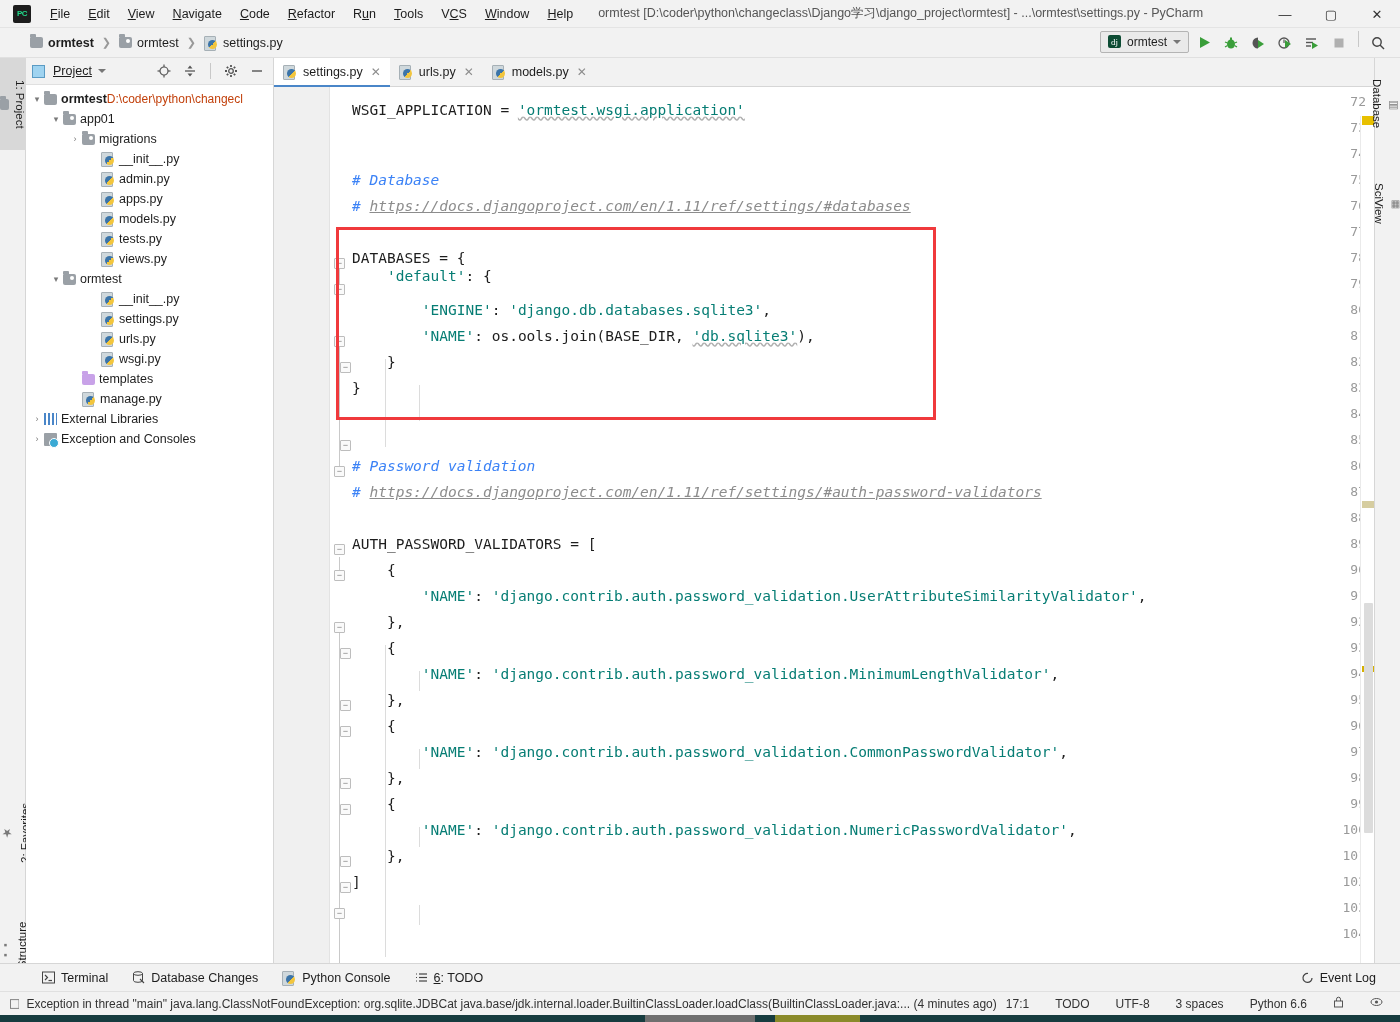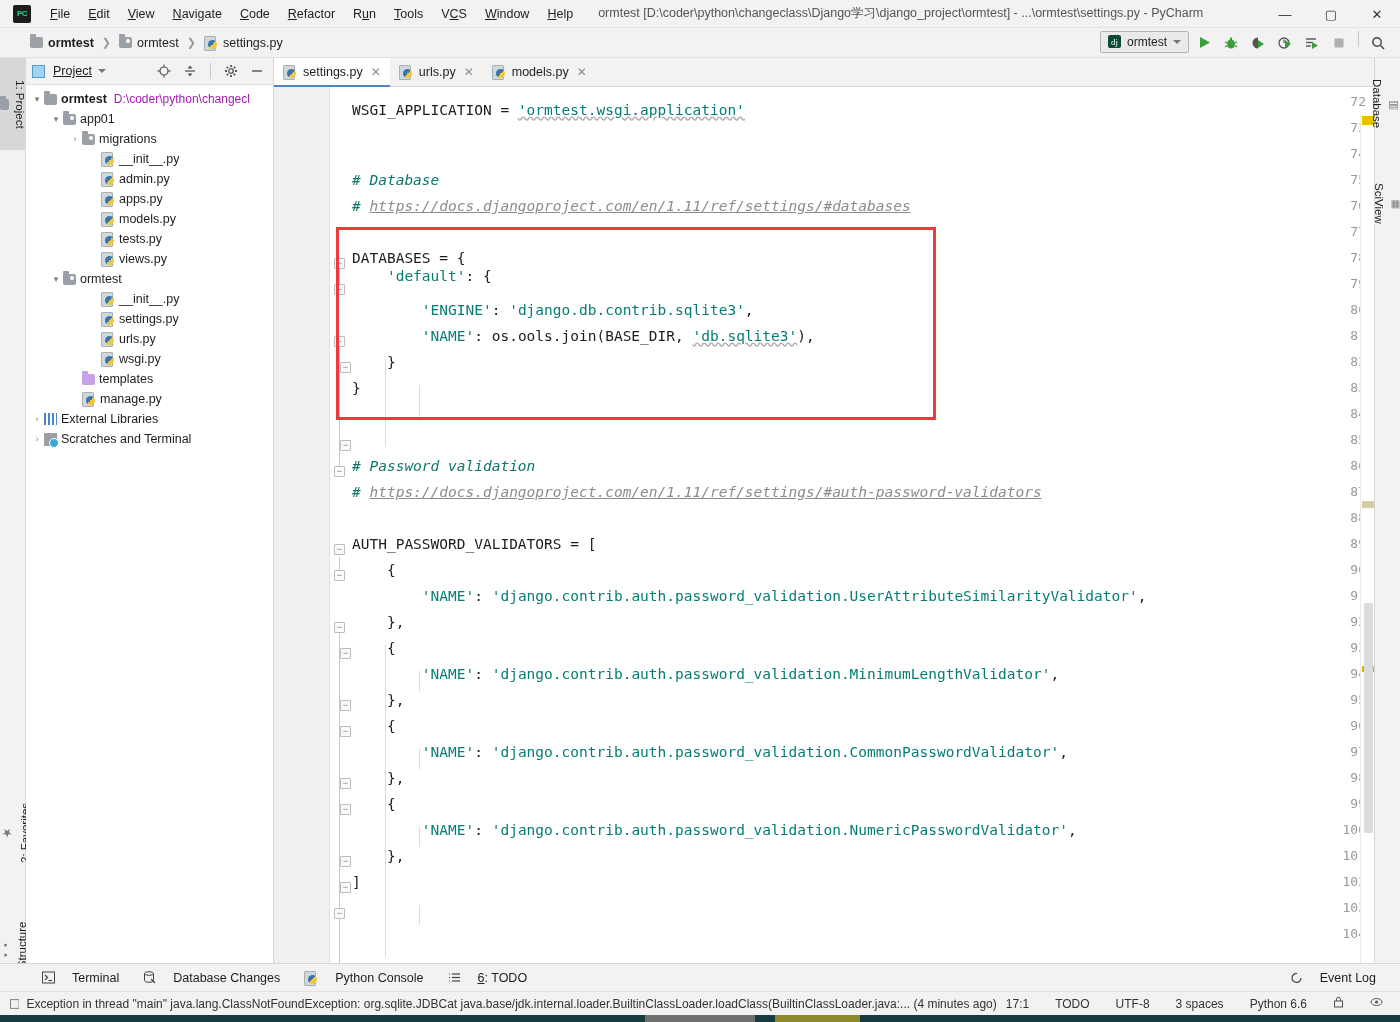--- a/index.html
+++ b/index.html
@@ -116,21 +116,21 @@
     display: flex; align-items: center; padding: 0 6px; gap: 6px;
   }
   .proj-title { font-size: 12.5px; margin-left: 2px; text-decoration: underline; }
   .sq-ico { width: 13px; height: 13px; background: #9fd3f0; border: 1px solid #5a9bc4; }
   .ph-ico { width: 20px; height: 20px; display: flex; align-items: center; justify-content: center; color: #4a4a4a; }
 
   .tree { padding-top: 4px; font-size: 12.5px; }
   .trow { display: flex; align-items: center; height: 20px; white-space: nowrap; padding-left: 4px; }
   .arrow { width: 14px; text-align: center; color: #7a7a7a; font-size: 9px; flex: 0 0 14px; }
   .tlabel { margin-left: 4px; }
-  .tpath { color: #a21caf; margin-left: 7px; font-size: 12px; overflow: hidden; }
+  .tpath { color: #c2410c; font-size: 12px; overflow: hidden; }
   .bold { font-weight: bold; }
   .ico-lib {
     width: 13px; height: 12px; display: inline-block;
     background: repeating-linear-gradient(90deg, #4a86c8 0 2px, transparent 2px 4px);
   }
   .ico-scr {
     width: 13px; height: 13px; display: inline-block; position: relative;
     background: #9aa0a6; border-radius: 1px;
   }
   .ico-scr::after {
@@ -168,21 +168,21 @@
     position: absolute; right: 8px; font-family: "DejaVu Sans Mono", monospace;
     font-size: 13px; color: #999; line-height: 26px; height: 26px;
   }
   .codeline {
     position: absolute; left: 78px; font-family: "DejaVu Sans Mono", monospace;
     font-size: 14.5px; line-height: 26px; height: 26px; white-space: pre;
     color: #1d1d1d; letter-spacing: 0px;
   }
   .k { color: #1d1d1d; }
   .s { color: #067d74; }
-  .c { color: #0f766e; font-style: italic; }
+  .c { color: #3b82f6; font-style: italic; }
   .u { color: #8c8c8c; font-style: italic; text-decoration: underline; }
   .sq { text-decoration: underline; text-decoration-style: wavy; text-decoration-color: #b0b0b0; }
 
   .foldmark {
     position: absolute; left: 60px; width: 11px; height: 11px;
     border: 1px solid #bdbdbd; background: #fafafa; border-radius: 1px;
     display: flex; align-items: center; justify-content: center;
     font-size: 9px; color: #7a7a7a; line-height: 1;
   }
   .foldline {
@@ -206,21 +206,21 @@
   .rstrip {
     position: absolute; right: 0; top: 58px; width: 26px; height: 905px;
     background: #f2f2f2; border-left: 1px solid #d6d6d6;
   }
 
   
   .bottombar {
     position: absolute; left: 0; top: 963px; width: 1400px; height: 28px;
     background: #f2f2f2; display: flex; align-items: center; border-top: 1px solid #d6d6d6;
   }
-  .bb-item { display: flex; align-items: center; gap: 17px; padding: 0 12px; font-size: 12.5px; height: 28px; }
+  .bb-item { display: flex; align-items: center; gap: 6px; padding: 0 12px; font-size: 12.5px; height: 28px; }
   .bb-right { margin-left: auto; display: flex; align-items: center; padding-right: 12px; }
 
   .statusbar {
     position: absolute; left: 0; top: 991px; width: 1400px; height: 24px;
     background: #f2f2f2; display: flex; align-items: center;
     border-top: 1px solid #e0e0e0; font-size: 12px; color: #333;
   }
   .sb-msg { margin-left: 10px; display: flex; align-items: center; gap: 7px; white-space: nowrap; overflow: hidden; }
   .sb-right { margin-left: auto; display: flex; align-items: center; gap: 8px; padding-right: 8px; }
   .sb-cell { padding: 0 9px; white-space: nowrap; }
@@ -500,21 +500,21 @@
         <div class="trow">
           <span style="width:0px;flex:0 0 0px"></span>
           <span class="arrow">›</span>
           <span class="ico-lib"></span>
           <span class="tlabel">External Libraries</span>
         </div>
         <div class="trow">
           <span style="width:0px;flex:0 0 0px"></span>
           <span class="arrow">›</span>
           <span class="ico-scr"></span>
-          <span class="tlabel">Scratches and Terminal</span>
+          <span class="tlabel">Exception and Consoles</span>
         </div>
       </div>
   </div>
 
   <div class="editor-area">
 
     <div class="tabbar">
       <div class="etab active">
         <span class="ico-py"></span>
         <span>settings.py</span>
@@ -543,21 +543,21 @@
           <div class="lnum" style="top: 80px;">75</div>
           <div class="codeline" style="top: 80px;"><span class="c"># Database</span></div>
           <div class="lnum" style="top: 106px;">76</div>
           <div class="codeline" style="top: 106px;"><span class="c"># </span><span class="u">https://docs.djangoproject.com/en/1.11/ref/settings/#databases</span></div>
           <div class="lnum" style="top: 132px;">77</div>
           <div class="lnum" style="top: 158px;">78</div>
           <div class="codeline" style="top: 158px;"><span class="k">DATABASES = {</span></div>
           <div class="lnum" style="top: 184px;">79</div>
           <div class="codeline" style="top: 176px;"><span class="k">    </span><span class="s">'default'</span><span class="k">: {</span></div>
           <div class="lnum" style="top: 210px;">80</div>
-          <div class="codeline" style="top: 210px;"><span class="k">        </span><span class="s">'ENGINE'</span><span class="k">: </span><span class="s">'django.db.contrib.sqlite3'</span><span class="k">,</span></div>
+          <div class="codeline" style="top: 210px;"><span class="k">        </span><span class="s">'ENGINE'</span><span class="k">: </span><span class="s">'django.db.databases.sqlite3'</span><span class="k">,</span></div>
           <div class="lnum" style="top: 236px;">81</div>
           <div class="codeline" style="top: 236px;"><span class="k">        </span><span class="s">'NAME'</span><span class="k">: os.ools.join(BASE_DIR, </span><span class="s sq">'db.sqlite3'</span><span class="k">),</span></div>
           <div class="lnum" style="top: 262px;">82</div>
           <div class="codeline" style="top: 262px;"><span class="k">    }</span></div>
           <div class="lnum" style="top: 288px;">83</div>
           <div class="codeline" style="top: 288px;"><span class="k">}</span></div>
           <div class="lnum" style="top: 314px;">84</div>
           <div class="lnum" style="top: 340px;">85</div>
           <div class="lnum" style="top: 366px;">86</div>
           <div class="codeline" style="top: 366px;"><span class="c"># Password validation</span></div>

